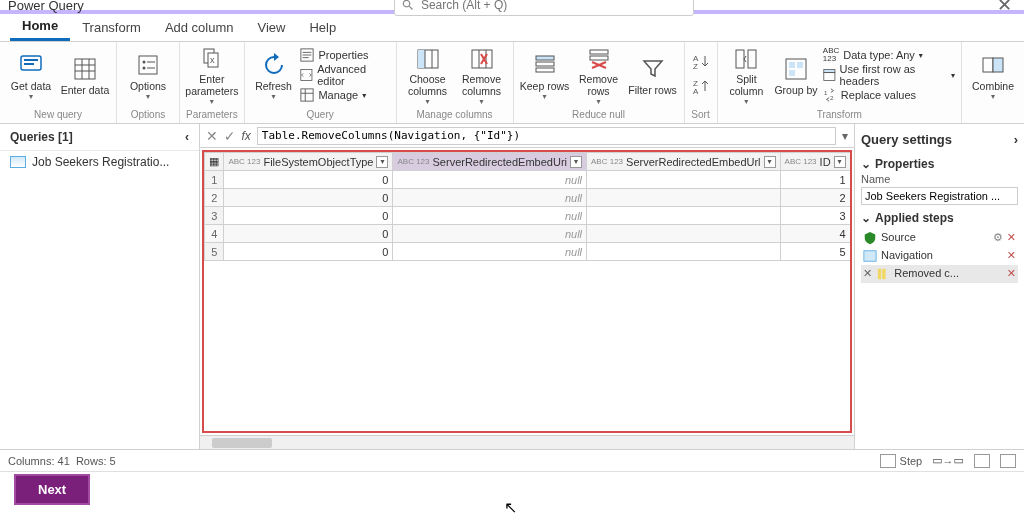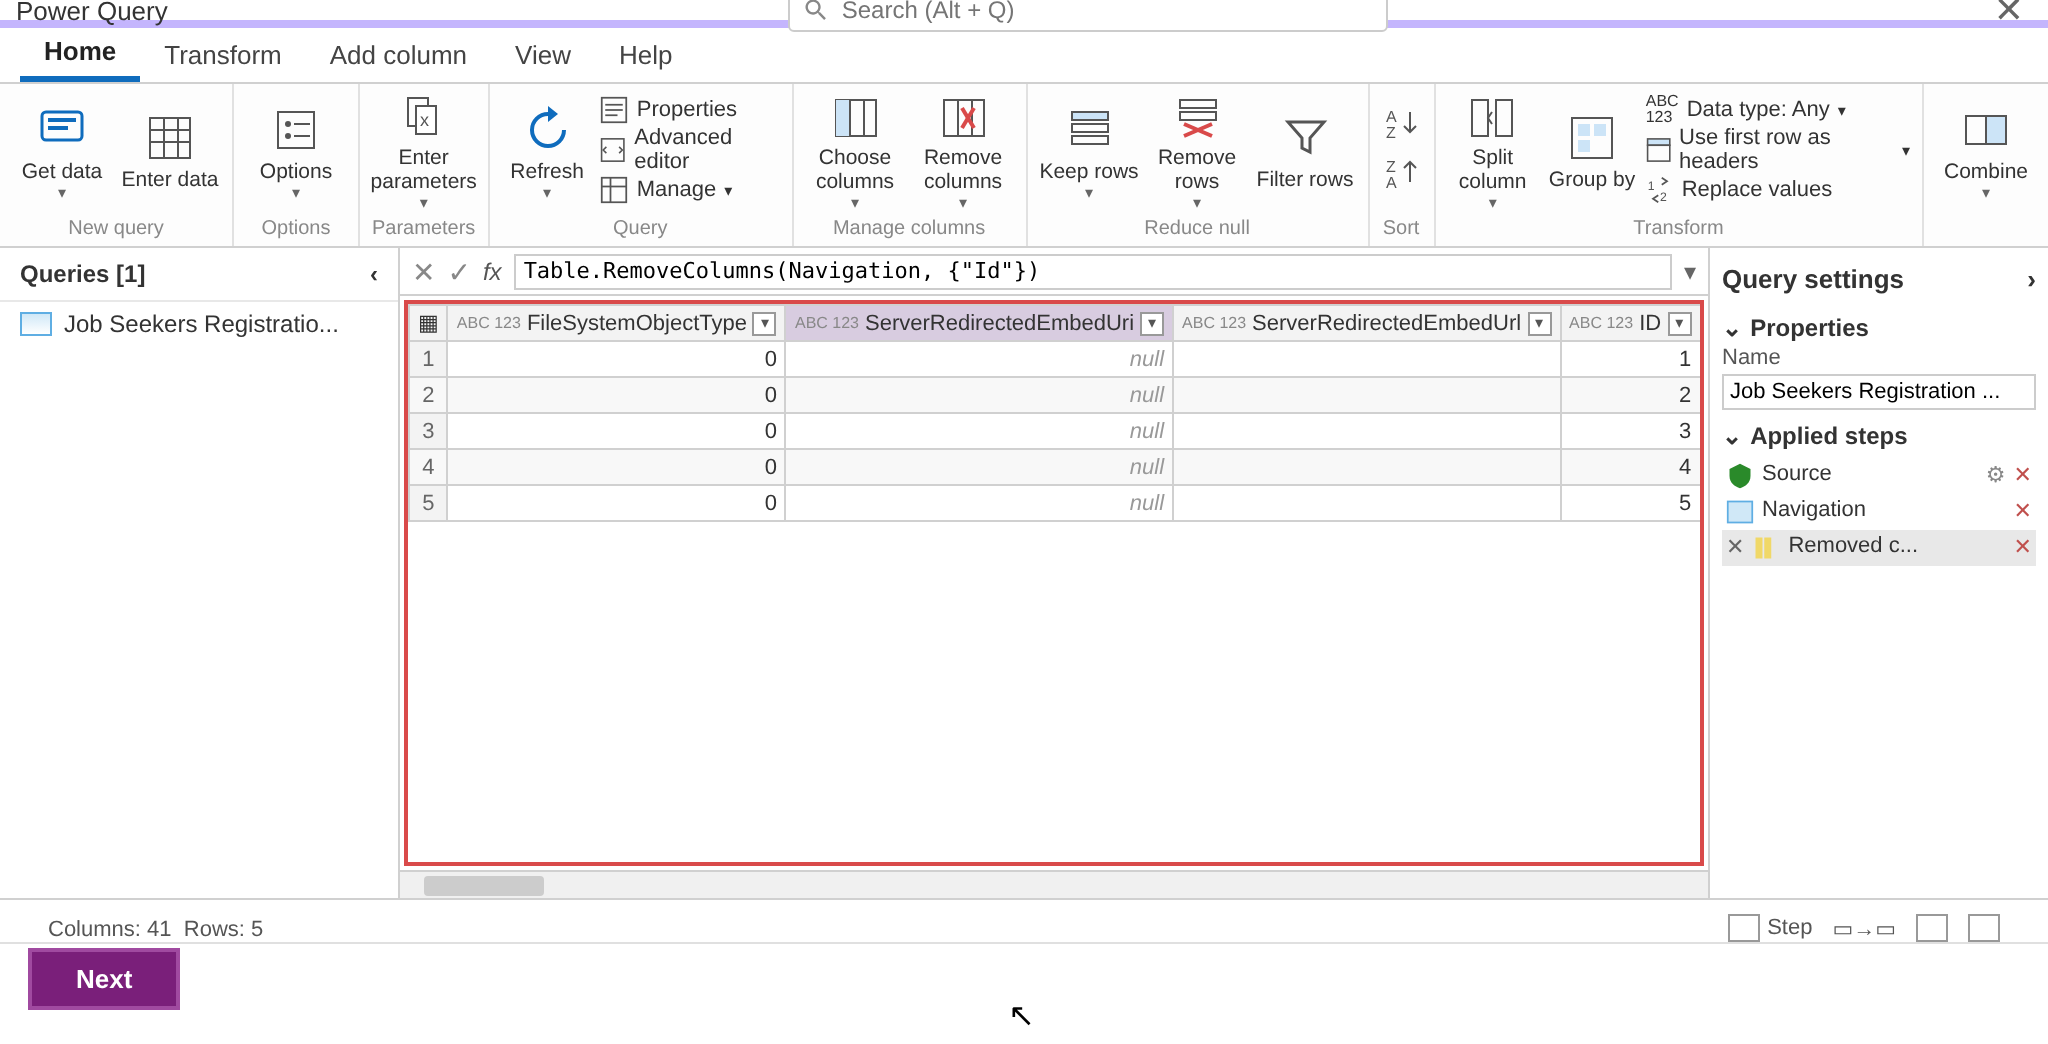--- a/index.html
+++ b/index.html
@@ -64,21 +64,21 @@
 .rightpane .lbl { font-size: 11px; color: #555; margin-top: 2px; }
 .rightpane input.nm { width: 100%; border: 1px solid #ccc; font-size: 11px; padding: 2px 3px; margin-top: 2px; }
 .rightpane .steps { margin-top: 4px; }
 .rightpane .step { display: flex; align-items: flex-start; font-size: 11px; padding: 2px 2px; gap: 4px; cursor: pointer; }
 .rightpane .step.sel { background: #e8e8e8; }
 .rightpane .step .sicn { width: 14px; height: 14px; }
 .rightpane .step .sname { flex: 1; white-space: nowrap; overflow: hidden; text-overflow: ellipsis; }
 .rightpane .step .gear { font-size: 11px; color: #888; }
 .rightpane .step .del { color: #c0504d; font-size: 11px; }
 
-.statusbar { height: 22px; border-top: 1px solid #d0d0d0; display: flex; align-items: flex-end; padding: 0 24px; font-size: 11px; color: #555; }
+.statusbar { height: 22px; border-top: 1px solid #d0d0d0; display: flex; align-items: center; padding: 0 8px; font-size: 11px; color: #555; }
 .statusbar .right { margin-left: auto; display: flex; align-items: center; gap: 10px; }
 .statusbar .sic { width: 16px; height: 14px; border: 1px solid #999; }
 
 .footer { height: 35px; display: flex; align-items: center; padding: 0 14px; border-top: 1px solid #e0e0e0; }
 .nextbtn { background: #7a1f7a; color: #fff; border: 2px solid #a04aa0; padding: 6px 22px; font-size: 13px; font-weight: 600; cursor: pointer; }
 .cursor { position: absolute; left: 504px; top: 498px; font-size: 16px; color: #000; pointer-events: none; }
 </style>
 </head>
 <body>
 

